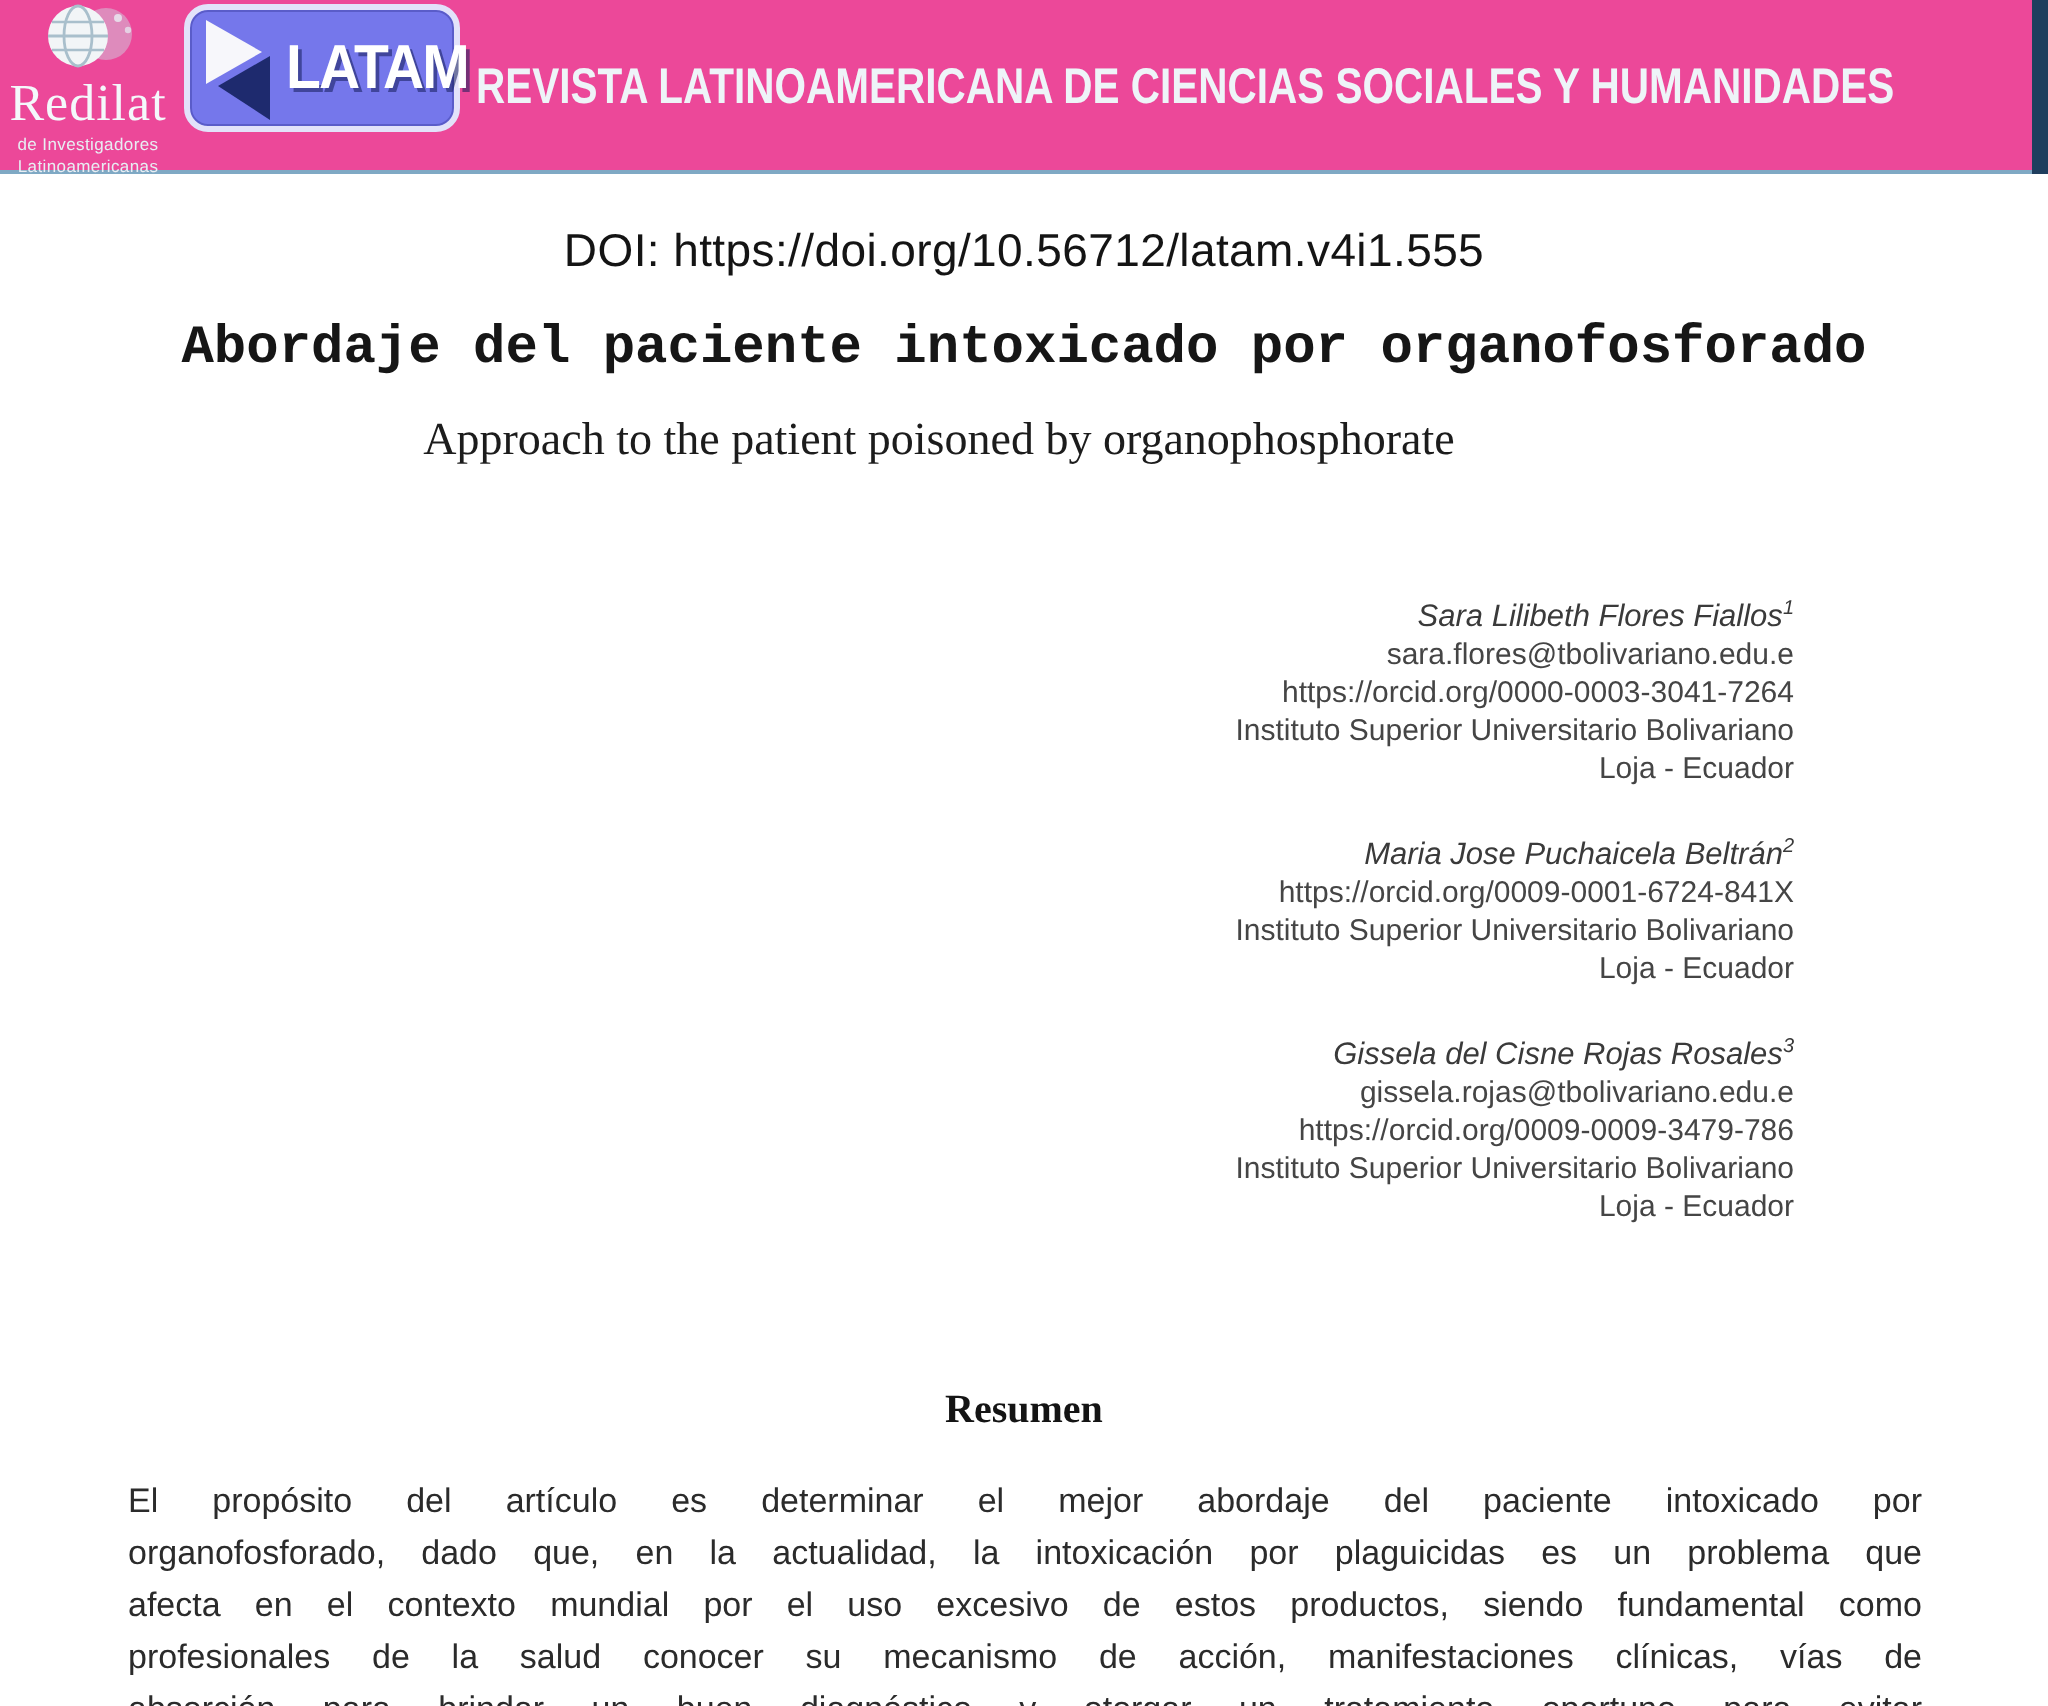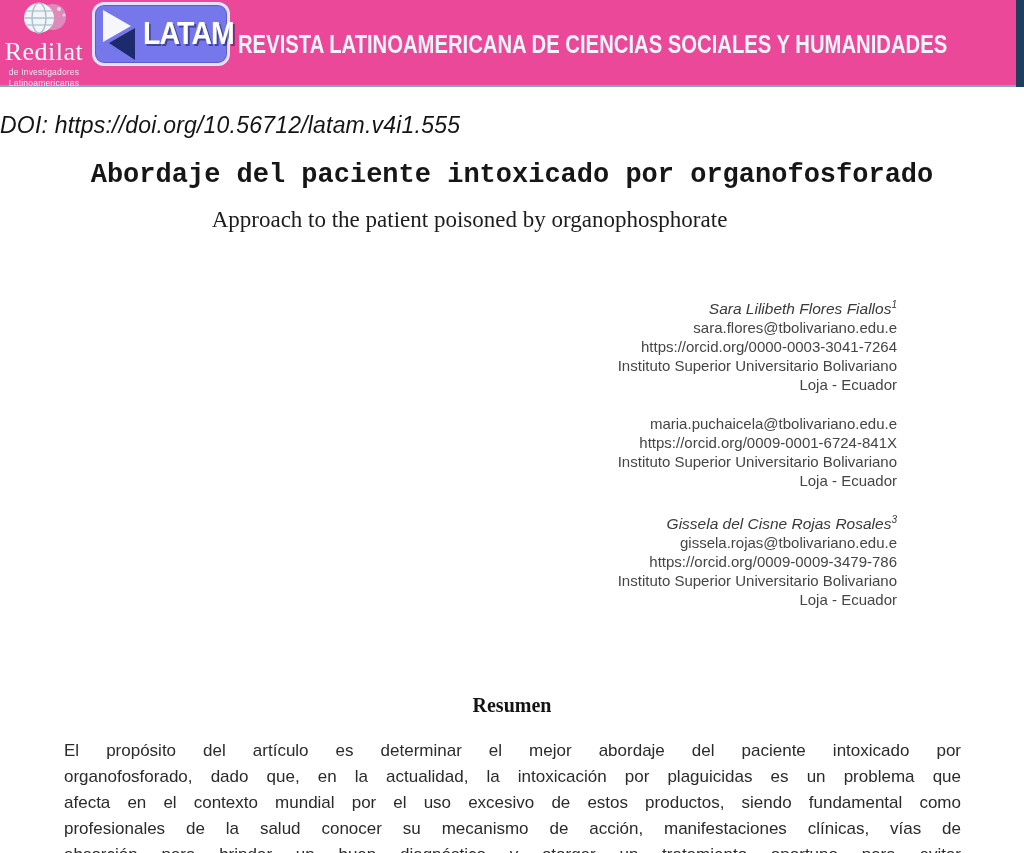--- a/index.html
+++ b/index.html
@@ -94,25 +94,24 @@
     font-size: 25px;
     letter-spacing: 0px;
   }
 
   
   .doi-line {
     position: absolute;
     top: 112px;
     left: 0;
     width: 1024px;
-    text-align: left;
+    text-align: center;
     font-size: 23px;
     letter-spacing: 0.2px;
     color: #141414;
-    font-style: italic;
   }
   .title-es {
     position: absolute;
     top: 160px;
     left: 0;
     width: 1024px;
     text-align: center;
     font-family: Liberation Mono, monospace;
     font-weight: 700;
     font-size: 27px;
@@ -228,21 +227,21 @@
 
     <div class="author-block">
       <div class="author-name"><span>Sara Lilibeth Flores Fiallos</span><sup>1</sup></div>
       <div class="author-line">sara.flores@tbolivariano.edu.e</div>
       <div class="author-line">https://orcid.org/0000-0003-3041-7264</div>
       <div class="author-line">Instituto Superior Universitario Bolivariano</div>
       <div class="author-line">Loja - Ecuador</div>
     </div>
 
     <div class="author-block">
-      <div class="author-line">maria.puchaicela@tbolivariano.edu.e</div>
+      <div class="author-name"><span>Maria Jose Puchaicela Beltrán</span><sup>2</sup></div>
       <div class="author-line">https://orcid.org/0009-0001-6724-841X</div>
       <div class="author-line">Instituto Superior Universitario Bolivariano</div>
       <div class="author-line">Loja - Ecuador</div>
     </div>
 
     <div class="author-block">
       <div class="author-name"><span>Gissela del Cisne Rojas Rosales</span><sup>3</sup></div>
       <div class="author-line">gissela.rojas@tbolivariano.edu.e</div>
       <div class="author-line">https://orcid.org/0009-0009-3479-786</div>
       <div class="author-line">Instituto Superior Universitario Bolivariano</div>

